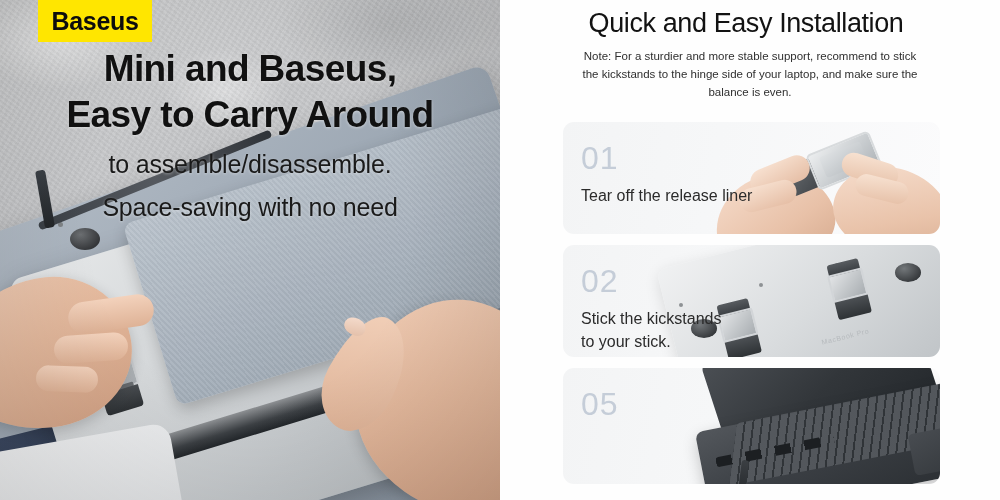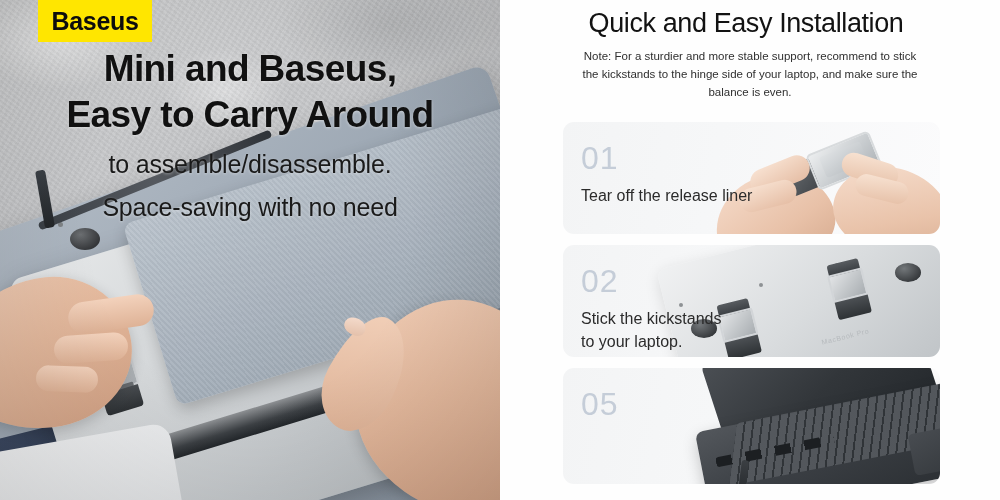--- a/index.html
+++ b/index.html
@@ -598,21 +598,21 @@
             <div class="cap"></div>
             <div class="body"></div>
             <div class="base"></div>
           </div>
           <div class="c2-mark">MacBook Pro</div>
         </div>
         <div class="step-text-wrap">
           <div class="step-number">02</div>
           <div class="step-desc">
             <div>Stick the kickstands</div>
-            <div>to your laptop.</div>
+            <div>to your stick.</div>
           </div>
         </div>
       </div>
 
       <div class="step-card">
         <div class="art">
           <div class="c3-screen"></div>
           <div class="c3-base"></div>
           <div class="c3-keys"></div>
           <div class="c3-trackpad"></div>

